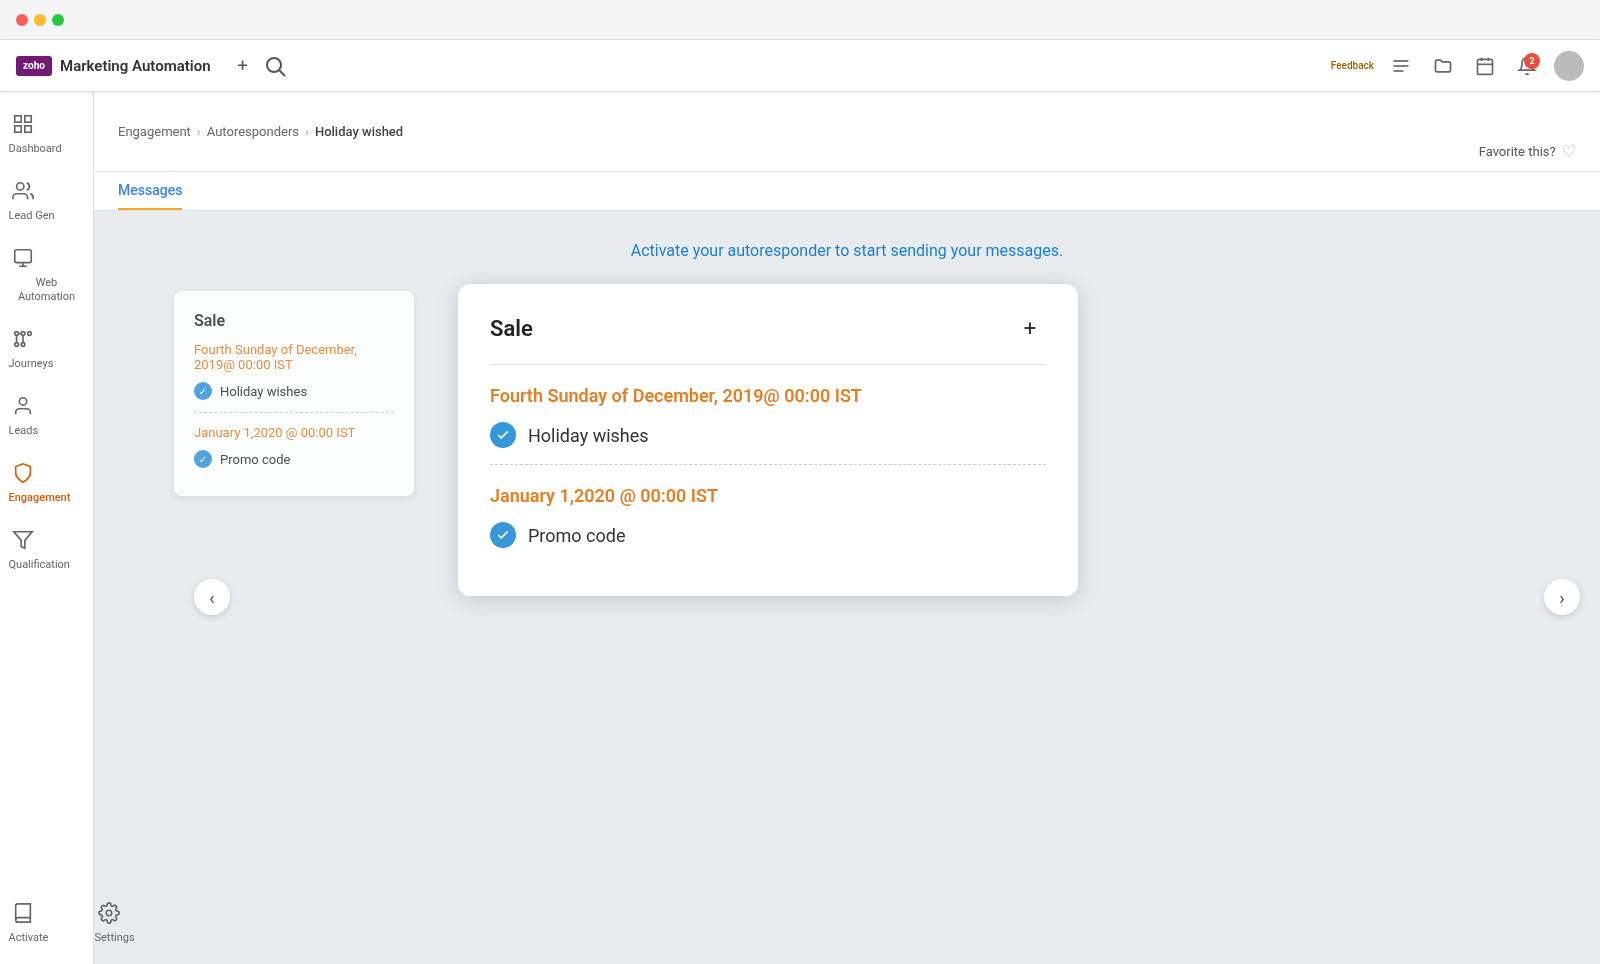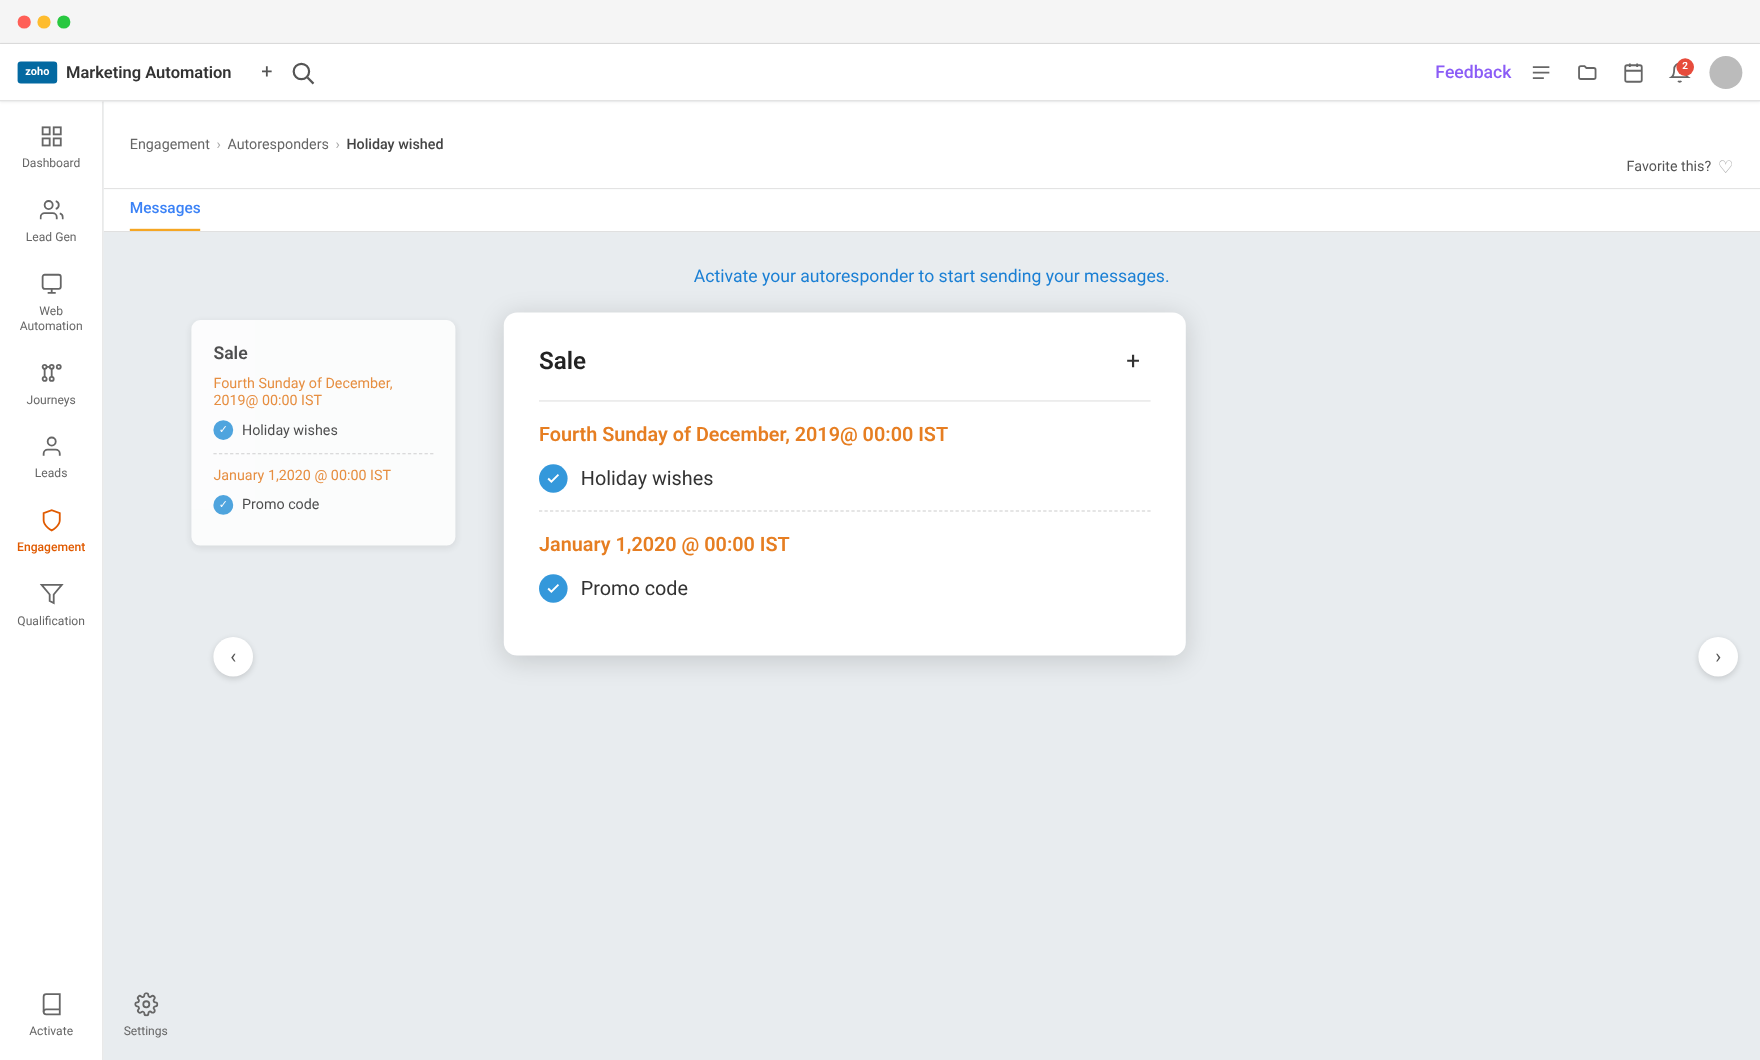--- a/index.html
+++ b/index.html
@@ -49,21 +49,21 @@
     }
     .logo-area {
       display: flex;
       align-items: center;
       gap: 8px;
       margin-right: 16px;
     }
     .zoho-logo-box {
       width: 36px;
       height: 20px;
-      background: #0369a1;
+      background: #701a75;
       border-radius: 3px;
       display: flex;
       align-items: center;
       justify-content: center;
       color: white;
       font-size: 10px;
       font-weight: bold;
     }
     .app-name {
       font-size: 15px;
@@ -78,22 +78,22 @@
       color: #555;
       font-size: 18px;
     }
     .top-nav-right {
       margin-left: auto;
       display: flex;
       align-items: center;
       gap: 12px;
     }
     .feedback-btn {
-      color: #8b5cf6;
-      font-size: 16px;
+      color: #a16207;
+      font-size: 10px;
       font-weight: 500;
       cursor: pointer;
     }
     .nav-action-icon {
       width: 30px; height: 30px;
       display: flex; align-items: center; justify-content: center;
       color: #666;
       font-size: 16px;
       cursor: pointer;
       position: relative;
@@ -129,21 +129,21 @@
       display: flex;
       flex-direction: column;
       align-items: center;
       padding-top: 8px;
       z-index: 5;
     }
     .sidebar-item {
       width: 84px;
       display: flex;
       flex-direction: column;
-      align-items: center;
+      align-items: flex-start;
       padding: 10px 4px;
       cursor: pointer;
       border-radius: 6px;
       margin-bottom: 2px;
       color: #666;
     }
     .sidebar-item.active {
       color: #e05a00;
     }
     .sidebar-item .icon {

